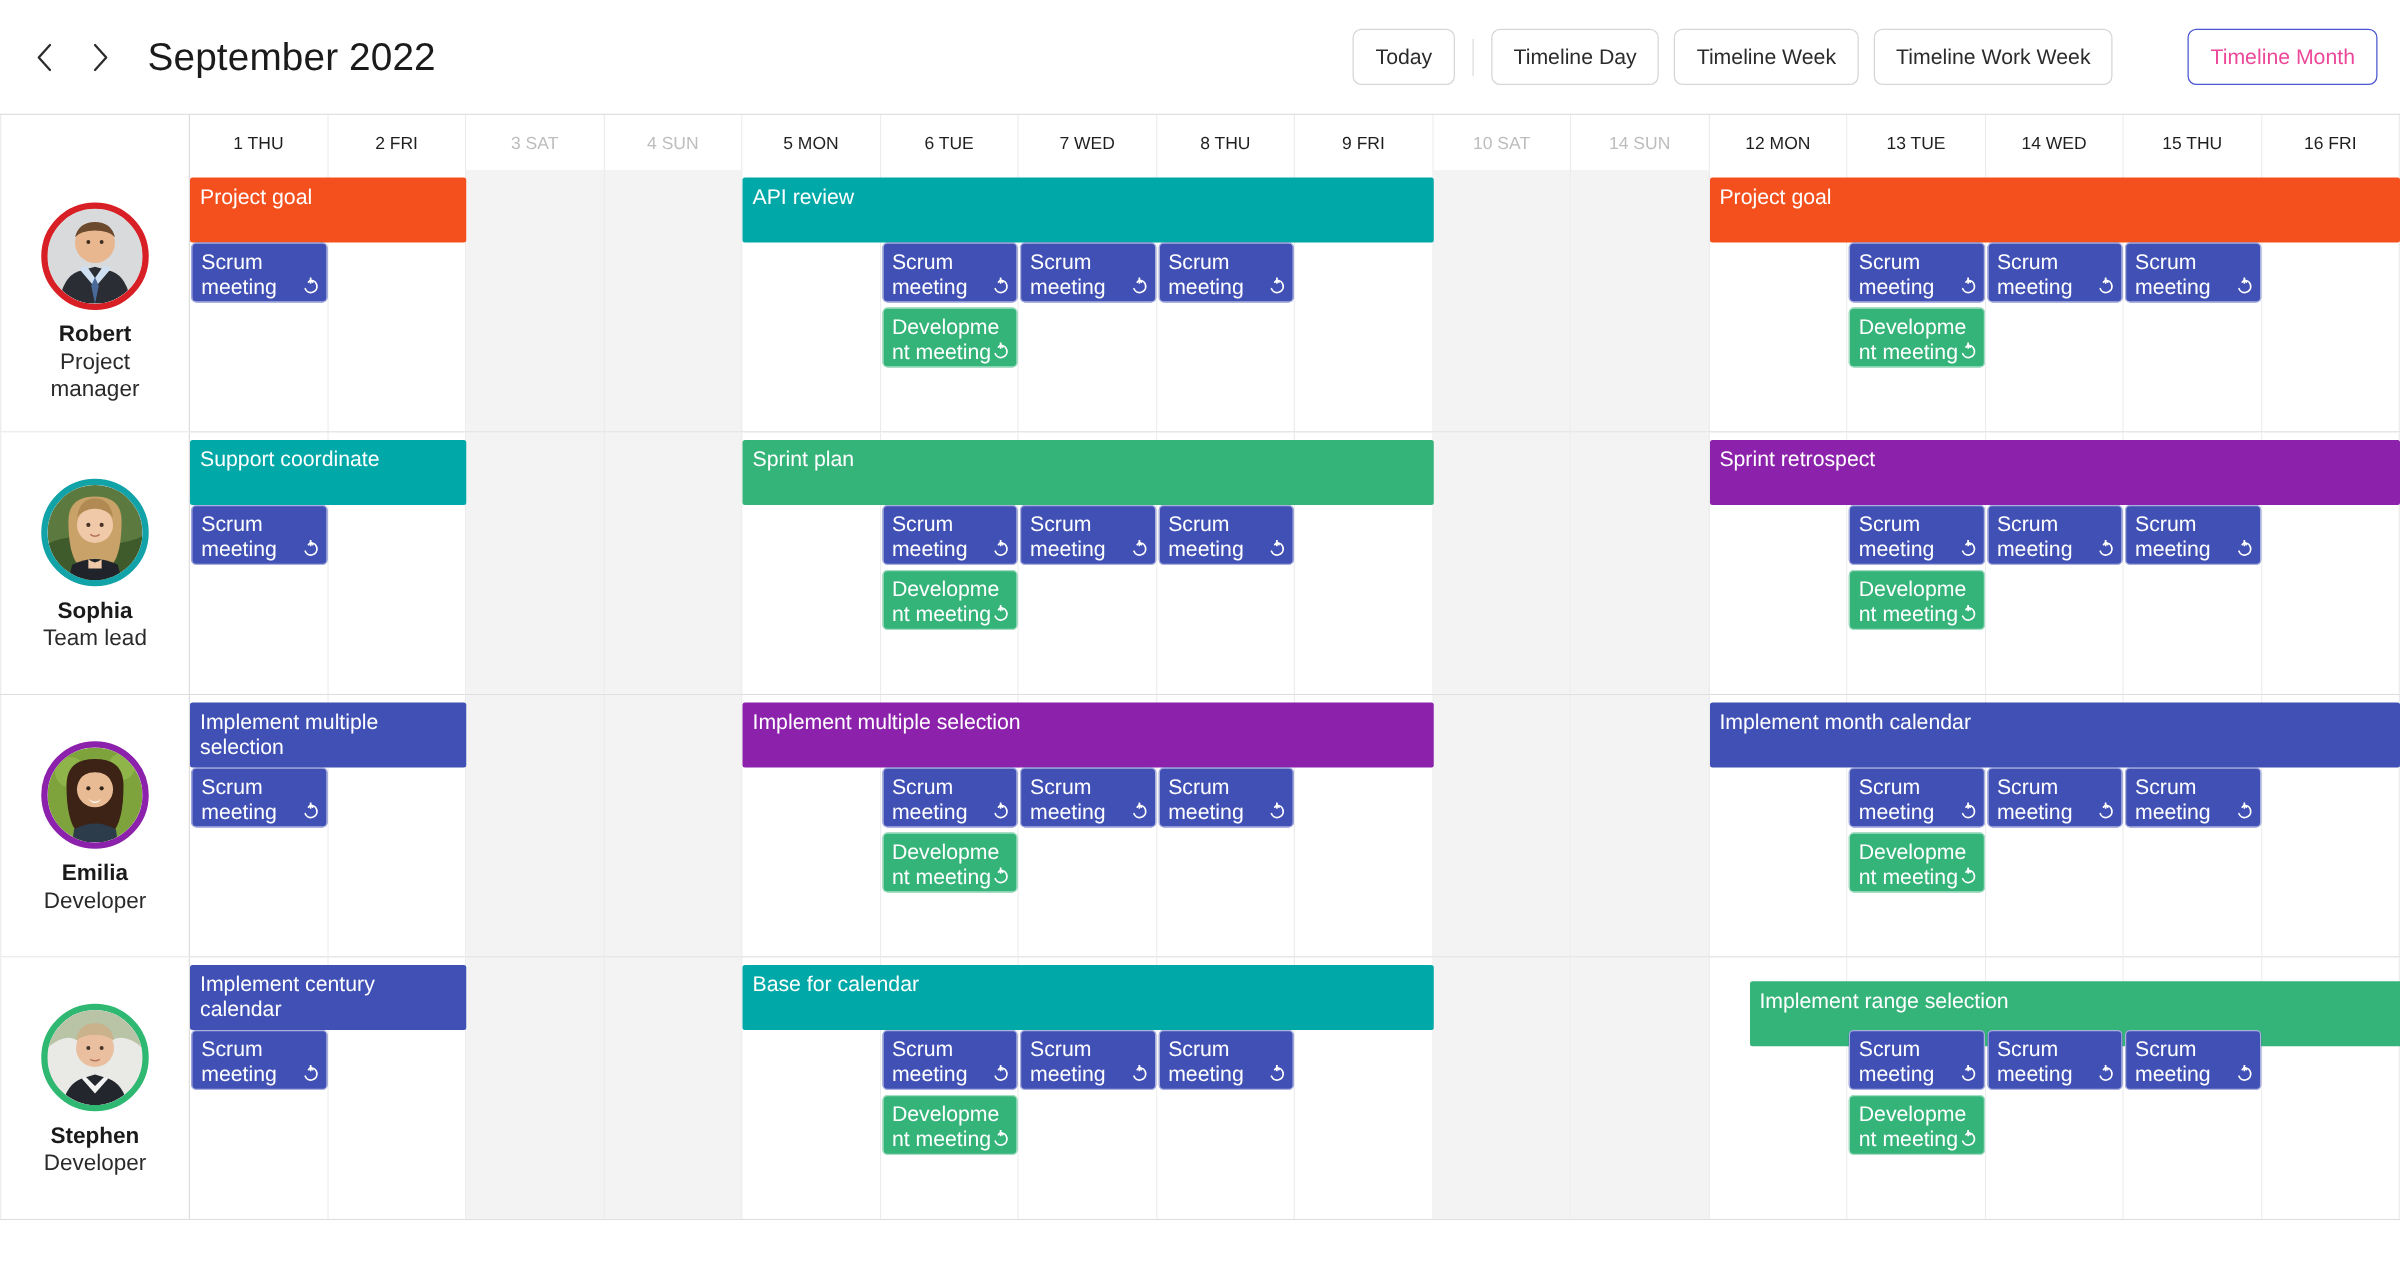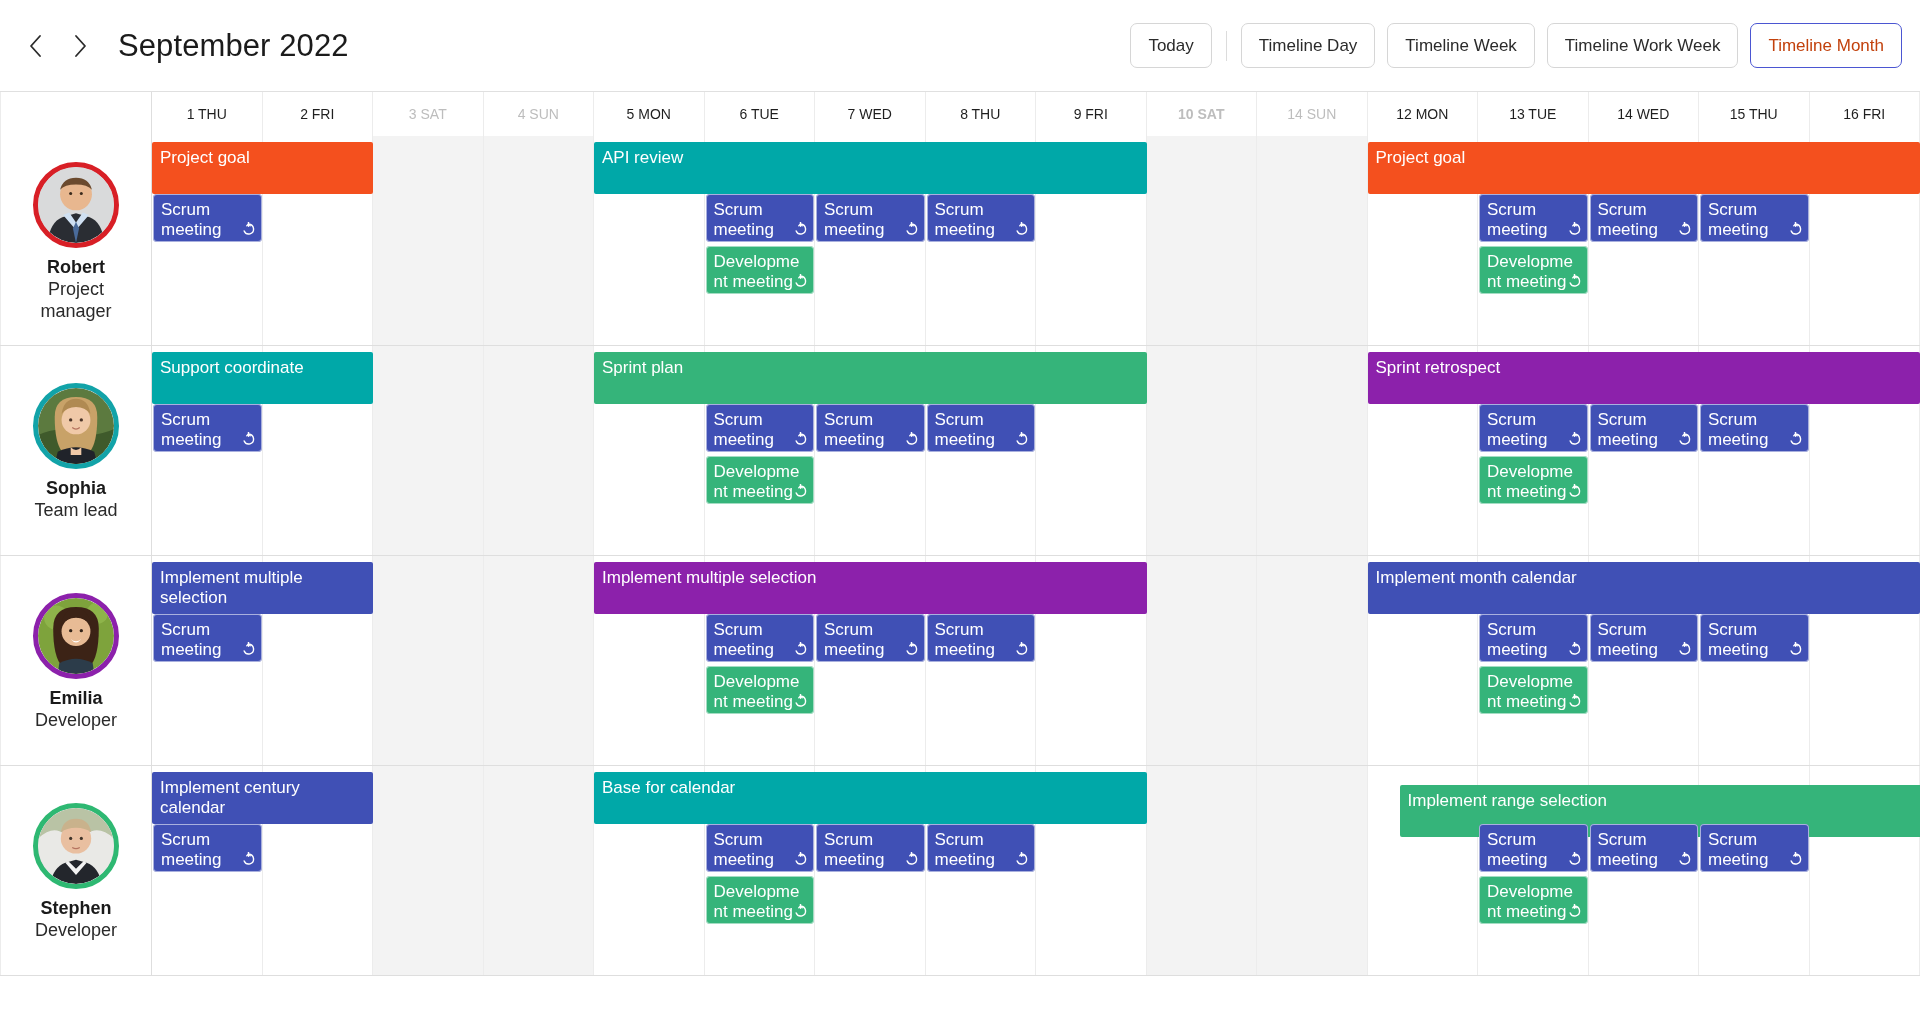--- a/index.html
+++ b/index.html
@@ -54,23 +54,24 @@
     background: #ffffff;
     border: 1px solid #d6d6d6;
     border-radius: 7px;
     padding: 12px 17px;
     height: 45px;
     cursor: pointer;
     white-space: nowrap;
     display: flex; align-items: center; justify-content: center;
   }
   .tb-btn.active {
-    color: #c2410c;
+    color: #ec4899;
     border-color: #4b56d2;
     background: #ffffff;
+    margin-left: 48px;
   }
   .tb-sep {
     width: 1px;
     height: 30px;
     background: #dcdcdc;
     margin: 0 14px;
     flex: 0 0 auto;
   }
 
   
@@ -249,21 +250,21 @@
     <div id="date-cells" style="display:flex;flex:1 1 auto;">
         <div class="date-cell" style="width: 110.5px; flex: 0 0 110.5px;">1 THU</div>
         <div class="date-cell" style="width: 110.5px; flex: 0 0 110.5px;">2 FRI</div>
         <div class="date-cell weekend" style="width: 110.5px; flex: 0 0 110.5px;">3 SAT</div>
         <div class="date-cell weekend" style="width: 110.5px; flex: 0 0 110.5px;">4 SUN</div>
         <div class="date-cell" style="width: 110.5px; flex: 0 0 110.5px;">5 MON</div>
         <div class="date-cell" style="width: 110.5px; flex: 0 0 110.5px;">6 TUE</div>
         <div class="date-cell" style="width: 110.5px; flex: 0 0 110.5px;">7 WED</div>
         <div class="date-cell" style="width: 110.5px; flex: 0 0 110.5px;">8 THU</div>
         <div class="date-cell" style="width: 110.5px; flex: 0 0 110.5px;">9 FRI</div>
-        <div class="date-cell weekend" style="width: 110.5px; flex: 0 0 110.5px; font-weight: bold;">10 SAT</div>
+        <div class="date-cell weekend" style="width: 110.5px; flex: 0 0 110.5px;">10 SAT</div>
         <div class="date-cell weekend" style="width: 110.5px; flex: 0 0 110.5px;">14 SUN</div>
         <div class="date-cell" style="width: 110.5px; flex: 0 0 110.5px;">12 MON</div>
         <div class="date-cell" style="width: 110.5px; flex: 0 0 110.5px;">13 TUE</div>
         <div class="date-cell" style="width: 110.5px; flex: 0 0 110.5px;">14 WED</div>
         <div class="date-cell" style="width: 110.5px; flex: 0 0 110.5px;">15 THU</div>
         <div class="date-cell" style="width: 110.5px; flex: 0 0 110.5px;">16 FRI</div>
       </div>
   </div>
 
   <div id="rows-area">

